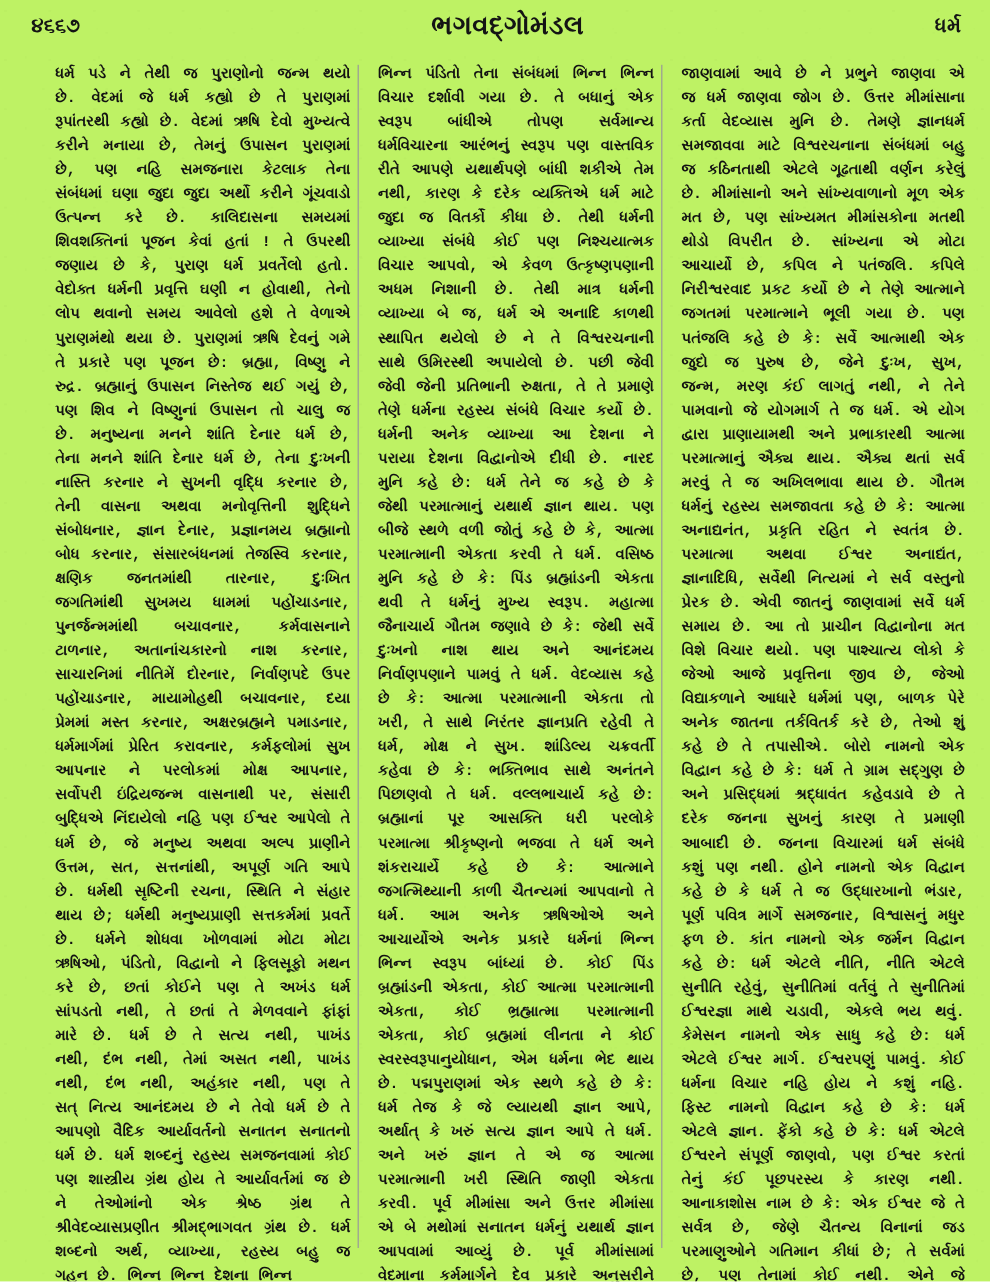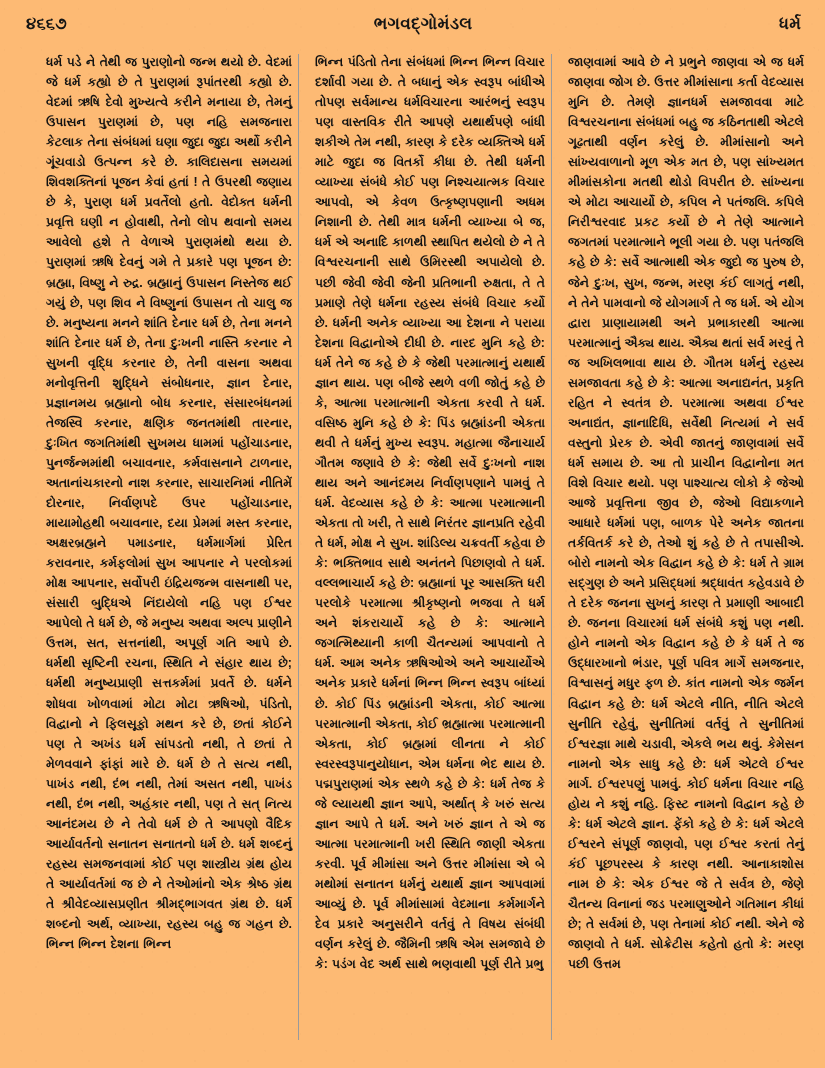--- a/index.html
+++ b/index.html
@@ -4,23 +4,23 @@
 <style>
   html, body {
     margin: 0;
     padding: 0;
     background: #ffffff;
   }
   .page {
     position: relative;
     width: 825px;
     height: 1068px;
-    background: #fdba74;
+    background: #bef264;
     overflow: hidden;
-    font-family: Liberation Sans, sans-serif;
+    font-family: Liberation Mono, monospace;
   }
   
   .page::before {
     content: "";
     position: absolute;
     inset: 0;
     pointer-events: none;
     background:
       radial-gradient(circle at 12% 22%, rgba(0,0,0,0.018) 0 1px, transparent 1px),
       radial-gradient(circle at 68% 58%, rgba(0,0,0,0.016) 0 1px, transparent 1px),
@@ -45,21 +45,21 @@
   .runhead .folio,
   .runhead .book,
   .runhead .entry {
     font-size: 16.5px;
     font-weight: 700;
     color: #141414;
     letter-spacing: .2px;
     line-height: 1;
     white-space: nowrap;
   }
-  .runhead .book { font-size: 17px; }
+  .runhead .book { font-size: 22px; }
 
   
   .columns {
     position: absolute;
     top: 52px;
     left: 24px;
     width: 780px;
     height: 1002px;
     display: flex;
     align-items: stretch;

